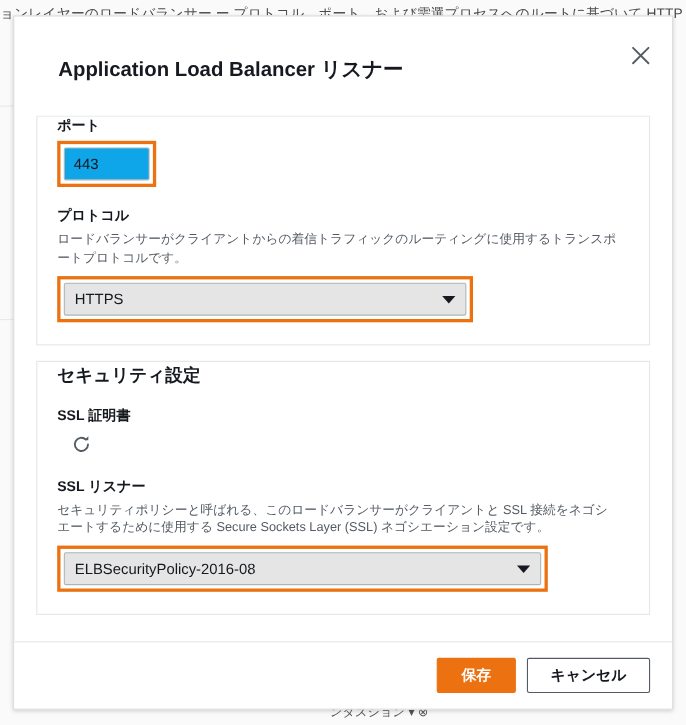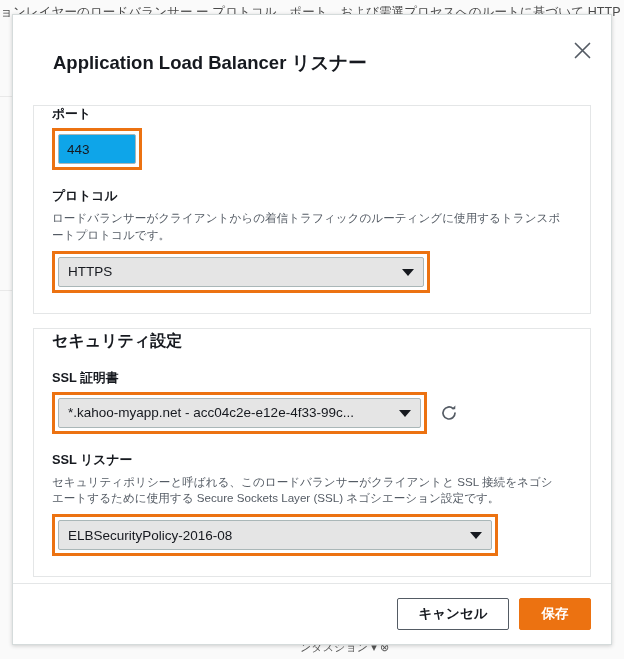--- a/index.html
+++ b/index.html
@@ -236,26 +236,20 @@
         </div>
 
       </div>
 
       <div class="panel">
         <div class="panel-title">セキュリティ設定</div>
 
         <div class="field">
           <div class="field-label">SSL 証明書</div>
           <div class="cert-row">
-            <span class="hl hl-cert">
-              <div class="select">
-                <span>*.kahoo-myapp.net - acc04c2e-e12e-4f33-99c...</span>
-                <span class="caret"></span>
-              </div>
-            </span>
             <button class="refresh-btn" aria-label="refresh">
               <svg width="20" height="20" viewBox="0 0 20 20" aria-hidden="true">
                 <path d="M16 10a6 6 0 1 1-1.9-4.4" stroke="#545b64" stroke-width="1.7" fill="none" stroke-linecap="round"></path>
                 <path d="M16.4 2.6 L16.2 6.2 L12.6 6.0 Z" fill="#545b64"></path>
               </svg>
             </button>
           </div>
         </div>
 
         <div class="field">
@@ -267,18 +261,18 @@
               <span class="caret"></span>
             </div>
           </span>
         </div>
 
       </div>
 
     </div>
 
     <div class="modal-footer">
+      <button class="btn btn-save">保存</button>
       <button class="btn btn-cancel">キャンセル</button>
-      <button class="btn btn-save">保存</button>
     </div>
 
   </div>
 </div>
 
 </body></html>

